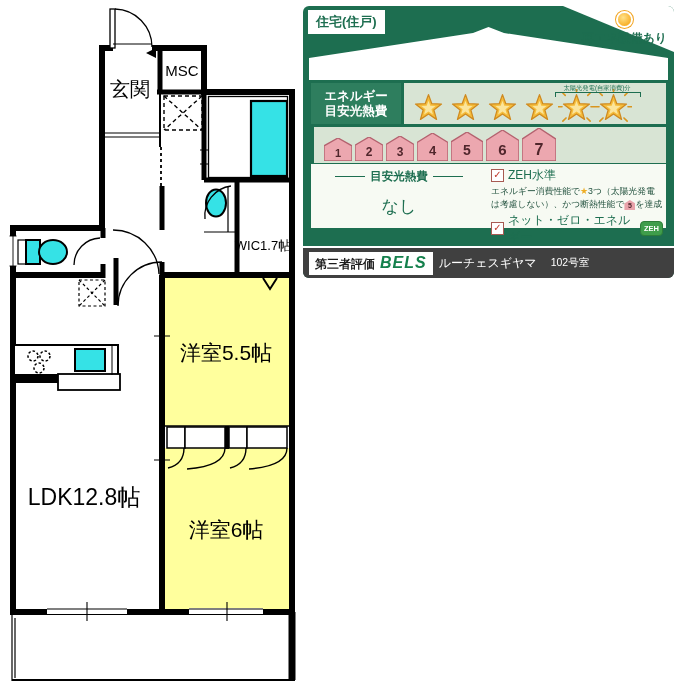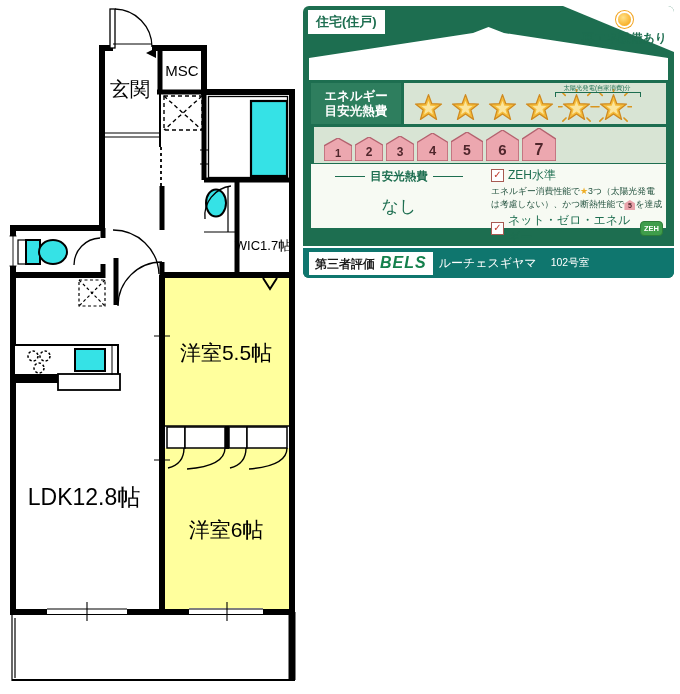--- a/index.html
+++ b/index.html
@@ -56,21 +56,21 @@
   .desc{font-size:8.8px;color:#23523f;line-height:1.45;margin-top:1px;}
   .star-mini{color:#eead24;font-size:9px;}
   .house-mini{display:inline-block;width:11px;height:10px;background:#e9a2aa;color:#4c252b;
               font-size:7px;font-weight:bold;text-align:center;line-height:12px;
               clip-path:polygon(50% 0,100% 35%,100% 100%,0 100%,0 35%);vertical-align:-1px;}
   .zeh-badge{display:inline-block;background:#3f9d4b;color:#fff;font-size:7.5px;
              font-weight:bold;padding:2px 3px;border-radius:4px;border:1px solid #2e7d39;
              margin-left:2px;}
 
   .footer{position:absolute;left:0;right:0;bottom:0;height:30px;border-top:2px solid #fff;
-          display:flex;align-items:center;padding:0 6px;gap:6px;background:#0f766e;}
+          display:flex;align-items:center;padding:0 6px;gap:6px;background:#404040;}
   .certbox{background:#fff;padding:2px 6px;display:flex;align-items:baseline;gap:5px;}
   .cert-label{font-size:12px;font-weight:bold;color:#1b1b1b;}
   .cert-name{font-size:16px;font-weight:bold;font-style:italic;color:#14804c;letter-spacing:1px;}
   .bldg{color:#fff;font-size:12px;}
   .unit{color:#fff;font-size:10.5px;margin-left:8px;}
   .fright{margin-left:auto;text-align:right;line-height:1.25;}
   .edate{color:#fff;font-size:10.5px;}
   .ecode{color:#a8cdbb;font-size:6px;}
 </style>
 </head>

